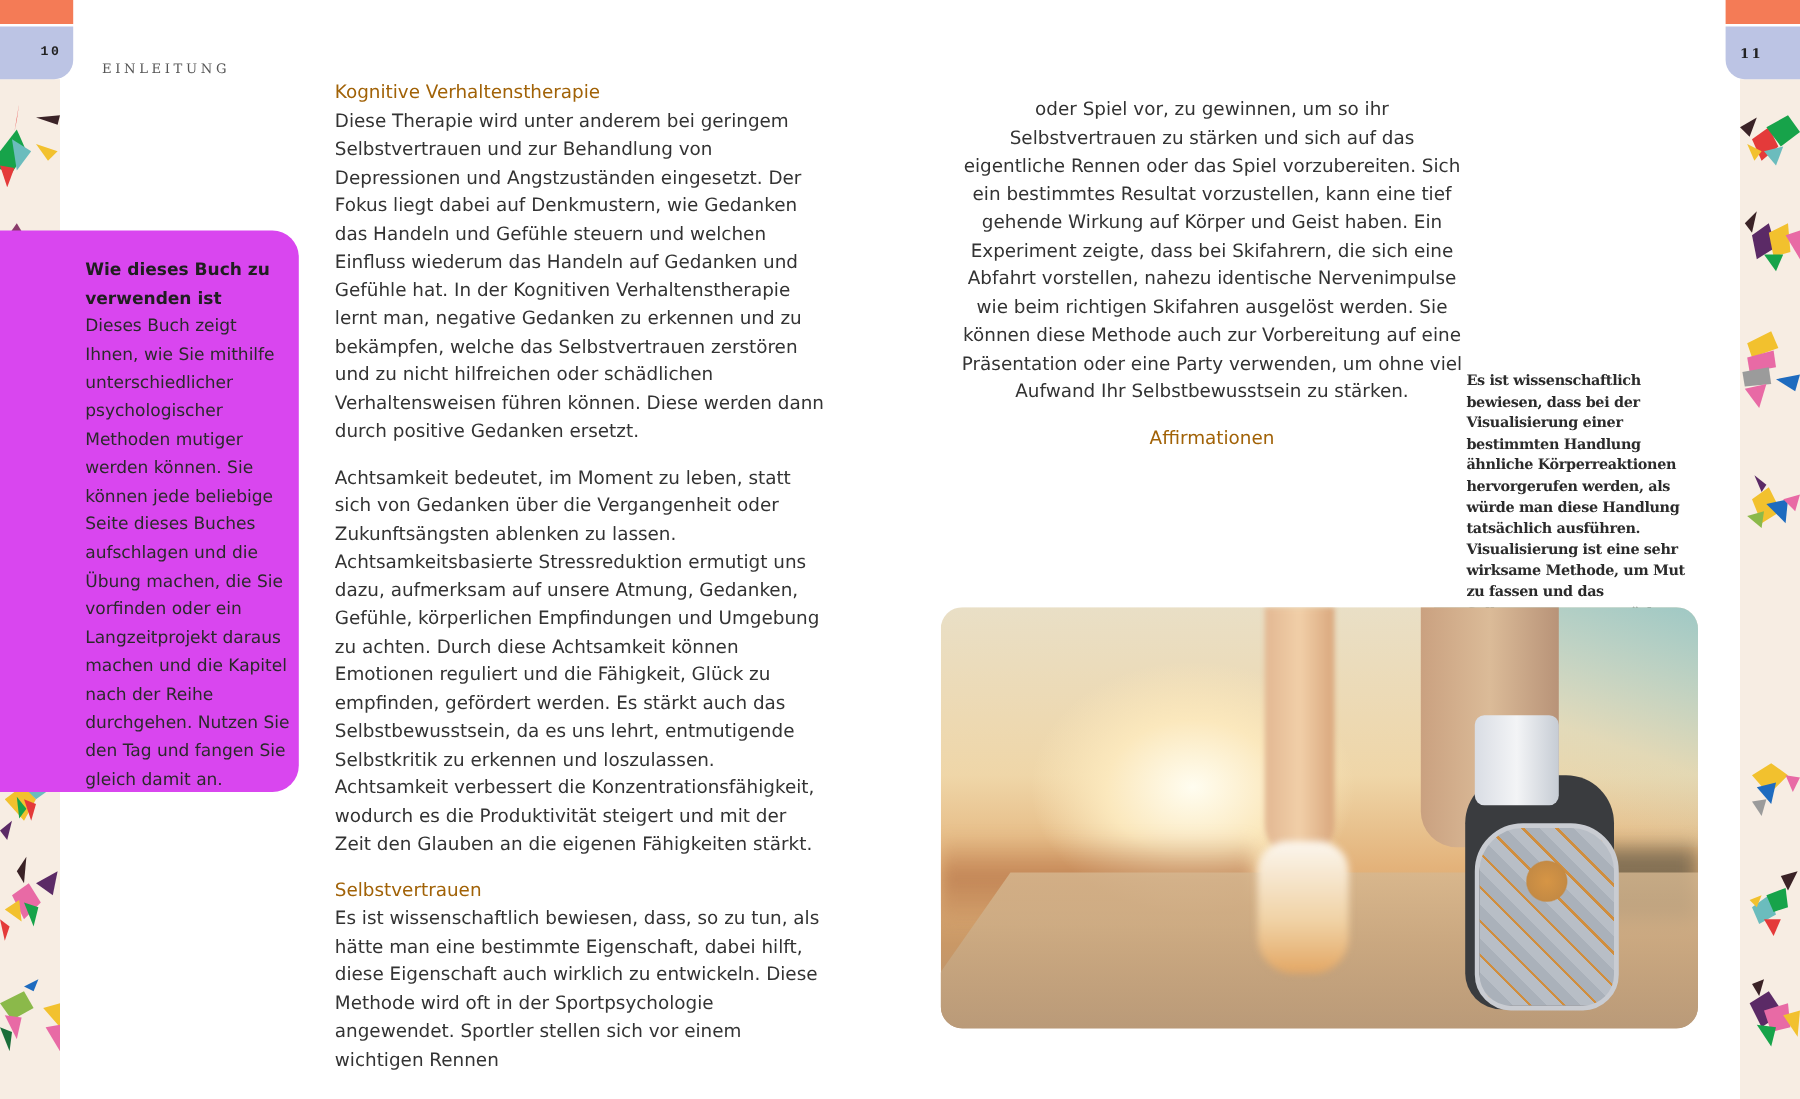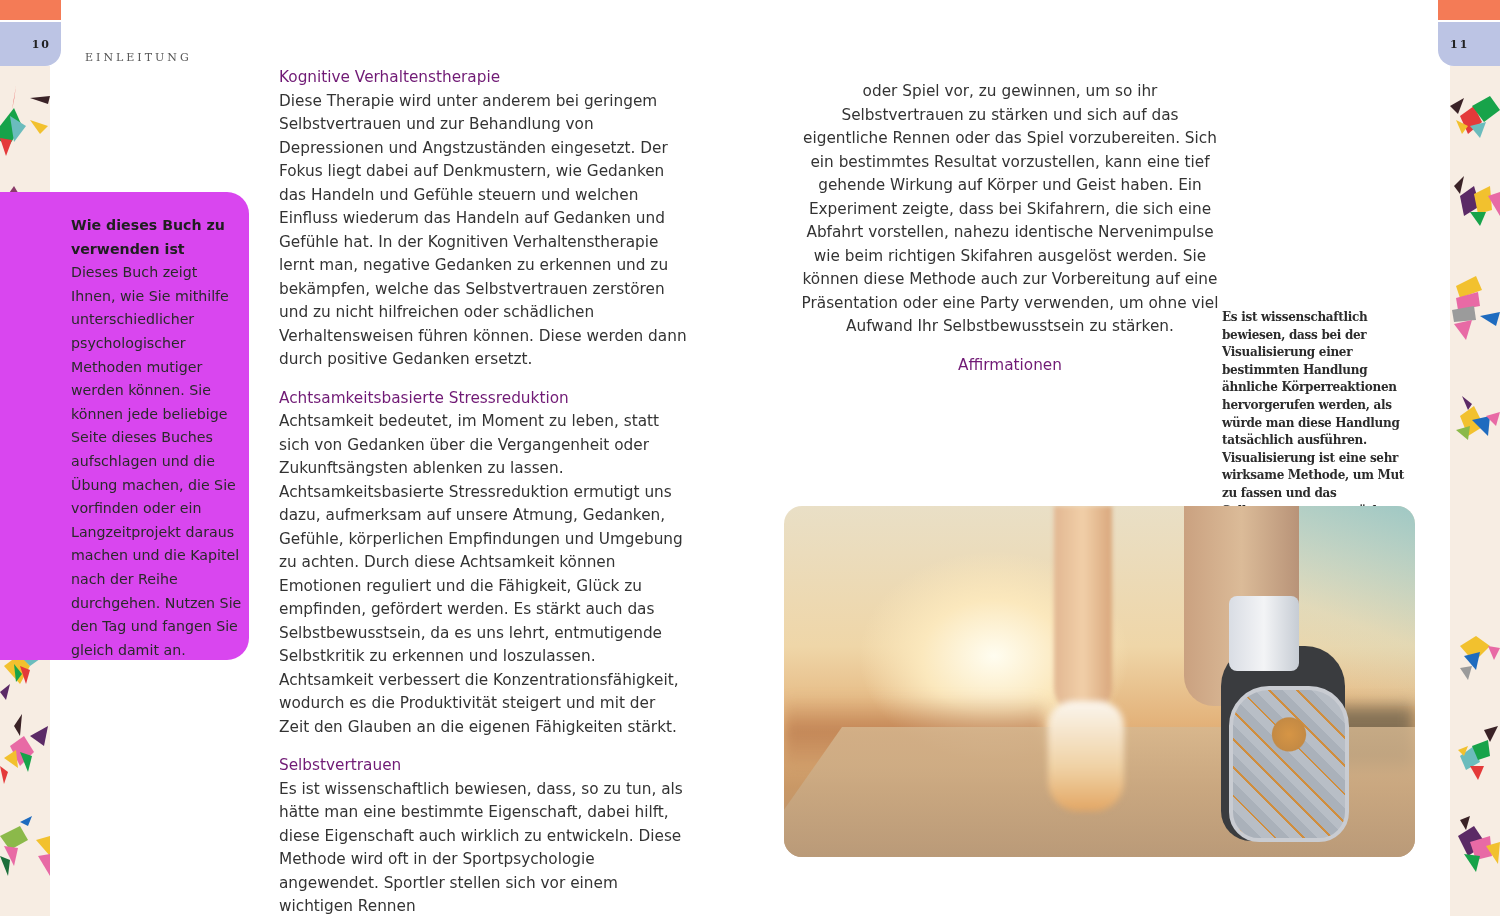--- a/index.html
+++ b/index.html
@@ -21,21 +21,21 @@
   .tab-orange.left { left:0; width:61px; }
   .tab-orange.right { left:1438px; width:62px; }
   .tab-blue {
     position:absolute; top:22px; height:44px; background:#bcc4e4;
     font-family:"DejaVu Serif", serif; font-weight:bold; font-size:11px;
     color:#222; letter-spacing:2px;
   }
   .tab-blue.left { left:0; width:61px; border-bottom-right-radius:16px; }
   .tab-blue.right { left:1438px; width:62px; border-bottom-left-radius:16px; }
   .tab-blue span { position:absolute; top:16px; }
-  .tab-blue.left span { right:10px; }
+  .tab-blue.left span { right:10px;font-family:Liberation Mono, monospace; }
   .tab-blue.right span { left:12px; }
   .running-head {
     position:absolute; left:85px; top:38px;
     font-family:"DejaVu Serif", serif; font-size:11px; letter-spacing:3px;
     color:#555;
     margin-top:13px;
   }
   .sidebar-box {
     position:absolute; left:0; top:192px; width:249px; height:468px;
     background:#d946ef; border-radius:0 22px 22px 0;
@@ -43,21 +43,21 @@
   .sidebar-box .inner {
     position:absolute; left:71px; top:22px; width:175px;
     font-size:14.2px; line-height:23.6px; color:#2a2a2a;
   }
   .sidebar-box .title { font-weight:bold; color:#1f1f1f; }
   .col {
     position:absolute; font-size:15.3px; line-height:23.5px; color:#333;
   }
   .col.one { left:279px; top:66px; width:410px; }
   .col.two { left:800px; top:80px; width:420px;text-align:center; }
-  .col h3 { margin:0; font-weight:normal; font-size:15.3px; color:#701a75; }
+  .col h3 { margin:0; font-weight:normal; font-size:15.3px; color:#a16207; }
   .col p { margin:0 0 15px 0; }
   .margin-note {
     position:absolute; left:1222px; top:309px; width:200px;
     font-family:"DejaVu Serif", serif; font-weight:bold; font-size:12px;
     line-height:17.6px; color:#2b2b2b; letter-spacing:-0.3px;
   }
   .photo {
     position:absolute; left:784px; top:506px; width:631px; height:351px;
     border-radius:18px; overflow:hidden;
     background:
@@ -235,21 +235,20 @@
 <div class="sidebar-box">
   <div class="inner">
     <div class="title">Wie dieses Buch zu verwenden ist</div>
     <div>Dieses Buch zeigt Ihnen, wie Sie mithilfe unterschiedlicher psychologischer Methoden mutiger werden können. Sie können jede beliebige Seite dieses Buches aufschlagen und die Übung machen, die Sie vorfinden oder ein Langzeitprojekt daraus machen und die Kapitel nach der Reihe durchgehen. Nutzen Sie den Tag und fangen Sie gleich damit an.</div>
   </div>
 </div>
 
 <div class="col one">
   <h3>Kognitive Verhaltenstherapie</h3>
   <p>Diese Therapie wird unter anderem bei geringem Selbstvertrauen und zur Behandlung von Depressionen und Angstzuständen eingesetzt. Der Fokus liegt dabei auf Denkmustern, wie Gedanken das Handeln und Gefühle steuern und welchen Einfluss wiederum das Handeln auf Gedanken und Gefühle hat. In der Kognitiven Verhaltenstherapie lernt man, negative Gedanken zu erkennen und zu bekämpfen, welche das Selbstvertrauen zerstören und zu nicht hilfreichen oder schädlichen Verhaltensweisen führen können. Diese werden dann durch positive Gedanken ersetzt.</p>
-  <h3>Achtsamkeitsbasierte Stressreduktion</h3>
   <p>Achtsamkeit bedeutet, im Moment zu leben, statt sich von Gedanken über die Vergangenheit oder Zukunftsängsten ablenken zu lassen. Achtsamkeitsbasierte Stressreduktion ermutigt uns dazu, aufmerksam auf unsere Atmung, Gedanken, Gefühle, körperlichen Empfindungen und Umgebung zu achten. Durch diese Achtsamkeit können Emotionen reguliert und die Fähigkeit, Glück zu empfinden, gefördert werden. Es stärkt auch das Selbstbewusstsein, da es uns lehrt, entmutigende Selbstkritik zu erkennen und loszulassen. Achtsamkeit verbessert die Konzentrationsfähigkeit, wodurch es die Produktivität steigert und mit der Zeit den Glauben an die eigenen Fähigkeiten stärkt.</p>
   <h3>Selbstvertrauen</h3>
   <p>Es ist wissenschaftlich bewiesen, dass, so zu tun, als hätte man eine bestimmte Eigenschaft, dabei hilft, diese Eigenschaft auch wirklich zu entwickeln. Diese Methode wird oft in der Sportpsychologie angewendet. Sportler stellen sich vor einem wichtigen Rennen</p>
 </div>
 
 <div class="col two">
   <p>oder Spiel vor, zu gewinnen, um so ihr Selbstvertrauen zu stärken und sich auf das eigentliche Rennen oder das Spiel vorzubereiten. Sich ein bestimmtes Resultat vorzustellen, kann eine tief gehende Wirkung auf Körper und Geist haben. Ein Experiment zeigte, dass bei Skifahrern, die sich eine Abfahrt vorstellen, nahezu identische Nervenimpulse wie beim richtigen Skifahren ausgelöst werden. Sie können diese Methode auch zur Vorbereitung auf eine Präsentation oder eine Party verwenden, um ohne viel Aufwand Ihr Selbstbewusstsein zu stärken.</p>
   <h3>Affirmationen</h3>
 </div>
 

